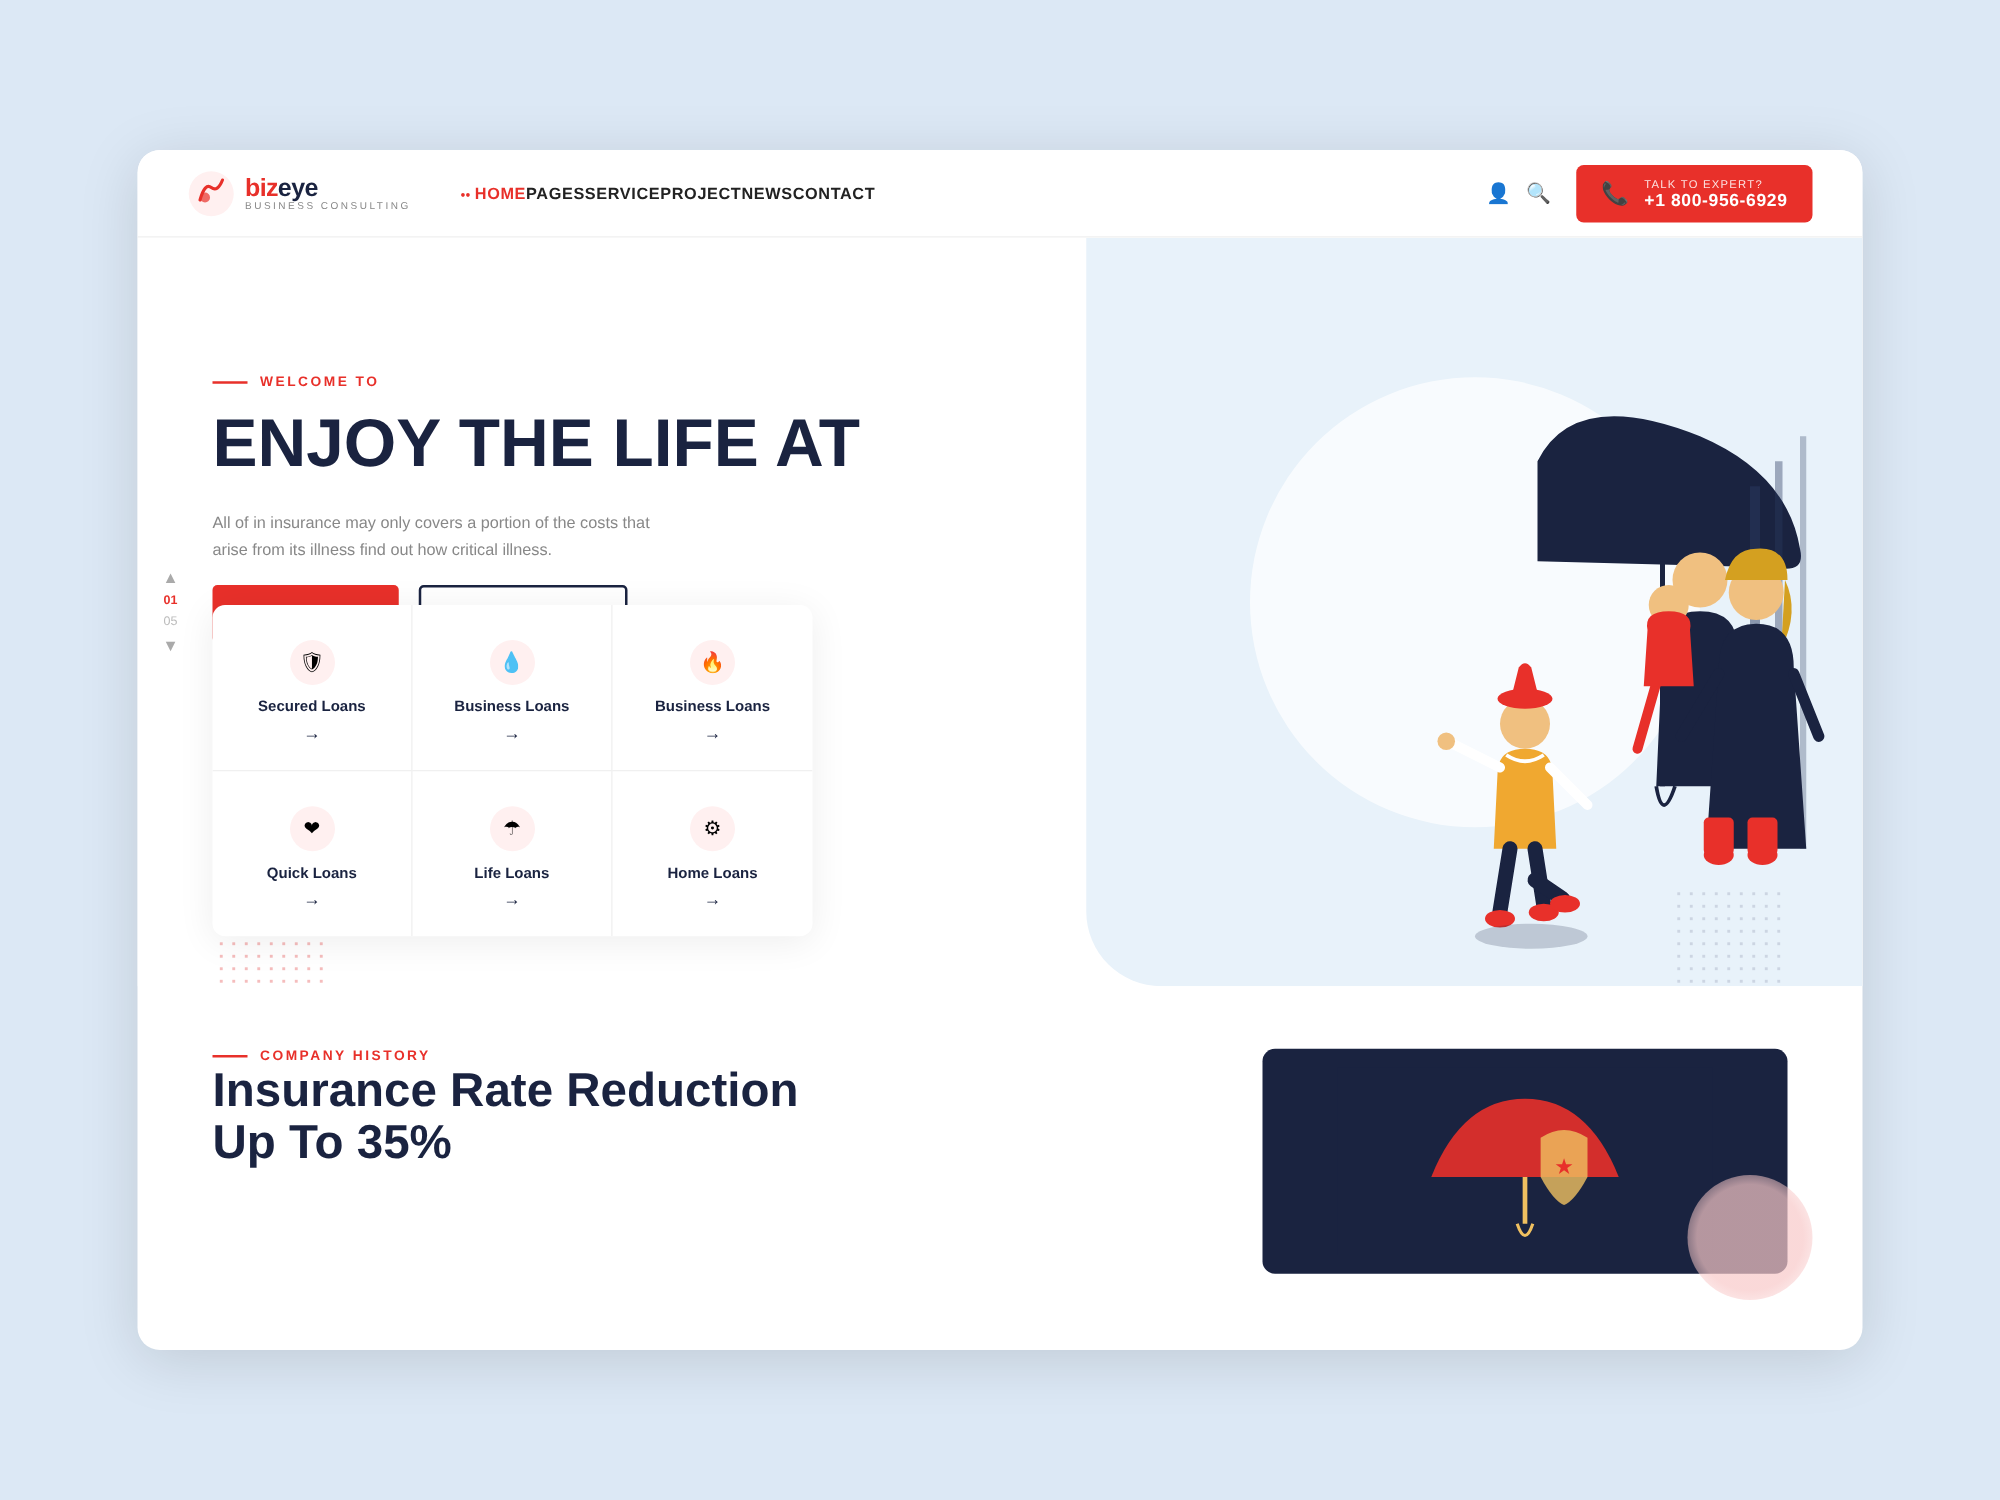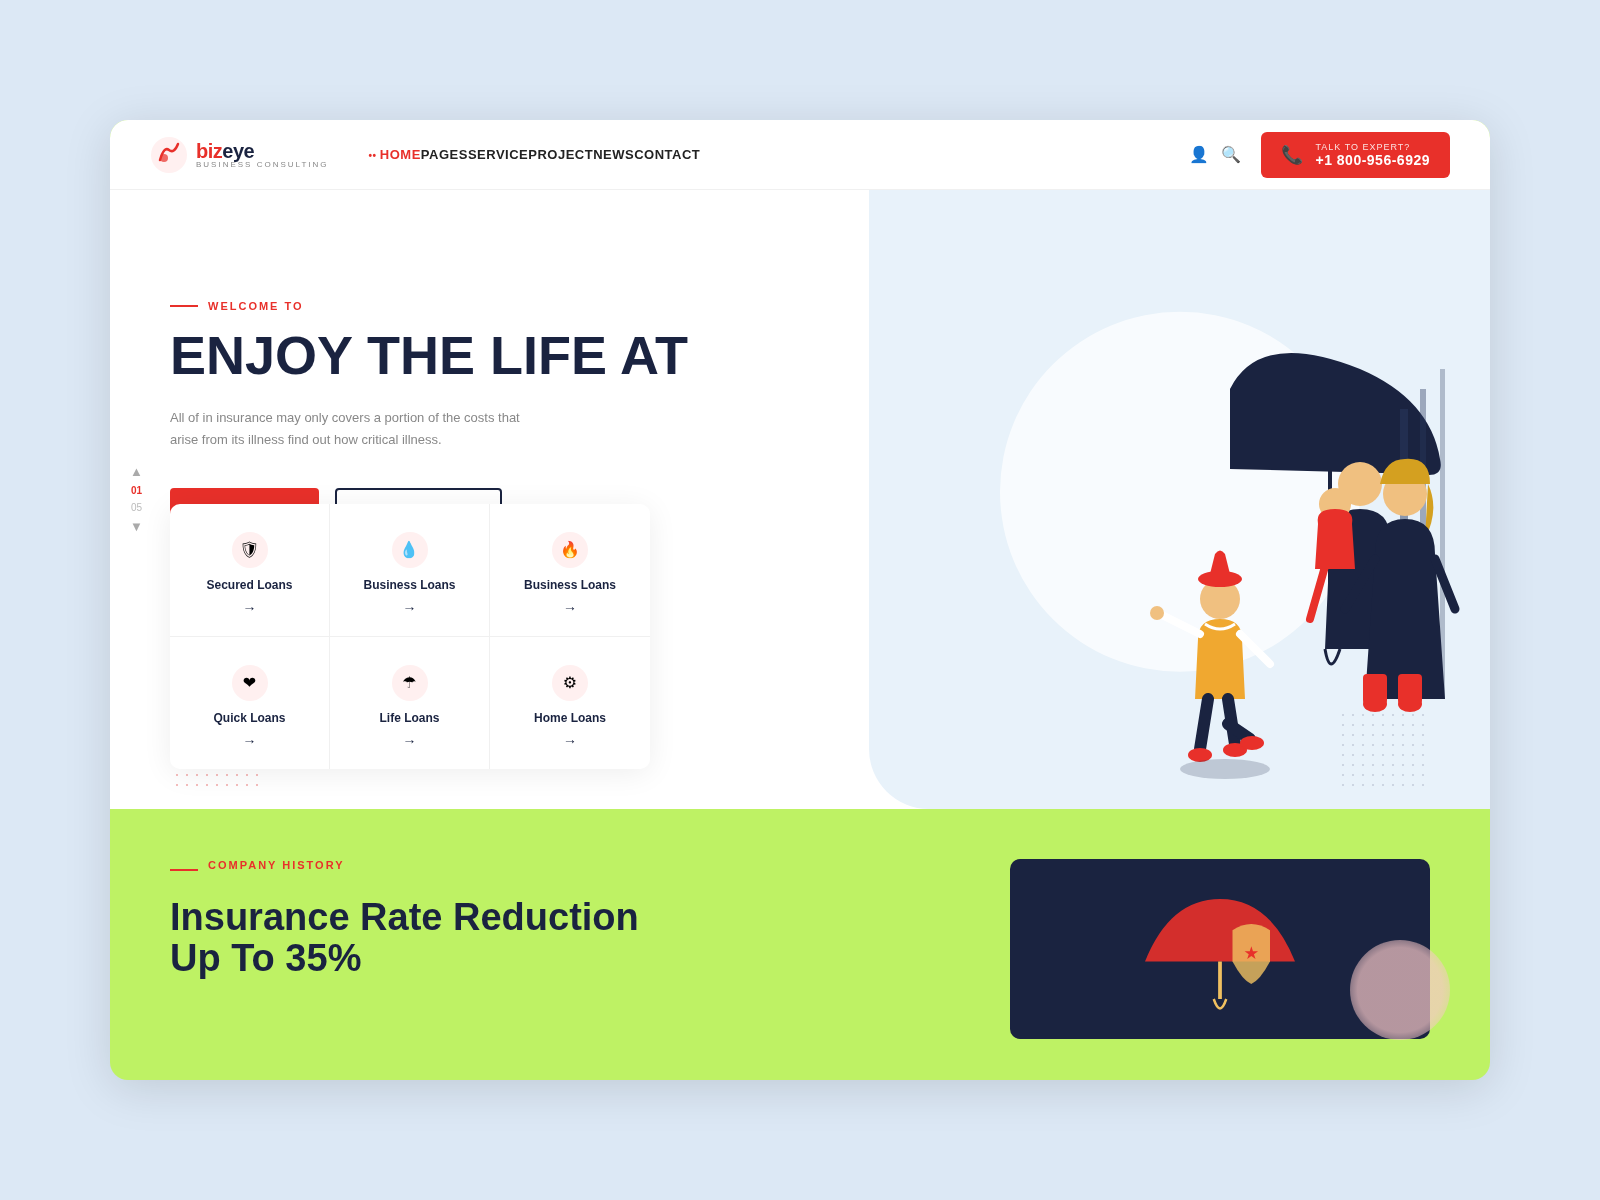--- a/index.html
+++ b/index.html
@@ -8,21 +8,21 @@
       font-family: 'Segoe UI', Arial, sans-serif;
       width: 1600px;
       min-height: 1200px;
       display: flex;
       align-items: center;
       justify-content: center;
     }
     .browser-frame {
       width: 1380px;
       min-height: 960px;
-      background: #bef264;
+      background: #ffffff;
       border-radius: 18px;
       box-shadow: 0 8px 48px rgba(0,0,0,0.13);
       overflow: hidden;
       position: relative;
     }
 
     
     .navbar {
       display: flex;
       align-items: center;
@@ -135,21 +135,21 @@
       color: #1a2340;
       line-height: 1.1;
       margin-bottom: 22px;
       text-transform: uppercase;
     }
     .hero-desc {
       font-size: 13px;
       color: #888;
       line-height: 1.7;
       max-width: 380px;
-      margin-bottom: 36px;
+      margin-bottom: 16px;
     }
     .hero-buttons { display: flex; gap: 16px; }
     .btn-primary {
       background: #e8302a;
       color: #fff;
       border: none;
       padding: 14px 28px;
       font-size: 12px;
       font-weight: 700;
       letter-spacing: 1px;
@@ -232,23 +232,23 @@
     
     .company-section {
       display: flex;
       padding: 50px 60px 0 60px;
       gap: 60px;
       align-items: flex-start;
     }
     .company-left { flex: 1; }
     .company-label {
       display: flex;
-      align-items: flex-end;
+      align-items: center;
       gap: 10px;
-      margin-bottom: 26px;
+      margin-bottom: 2px;
     }
     .company-label-line { width: 28px; height: 2px; background: #e8302a; }
     .company-label-text { font-size: 11px; font-weight: 700; color: #e8302a; letter-spacing: 2px; text-transform: uppercase; }
     .company-title {
       font-size: 38px;
       font-weight: 900;
       color: #1a2340;
       line-height: 1.1;
     }
 

